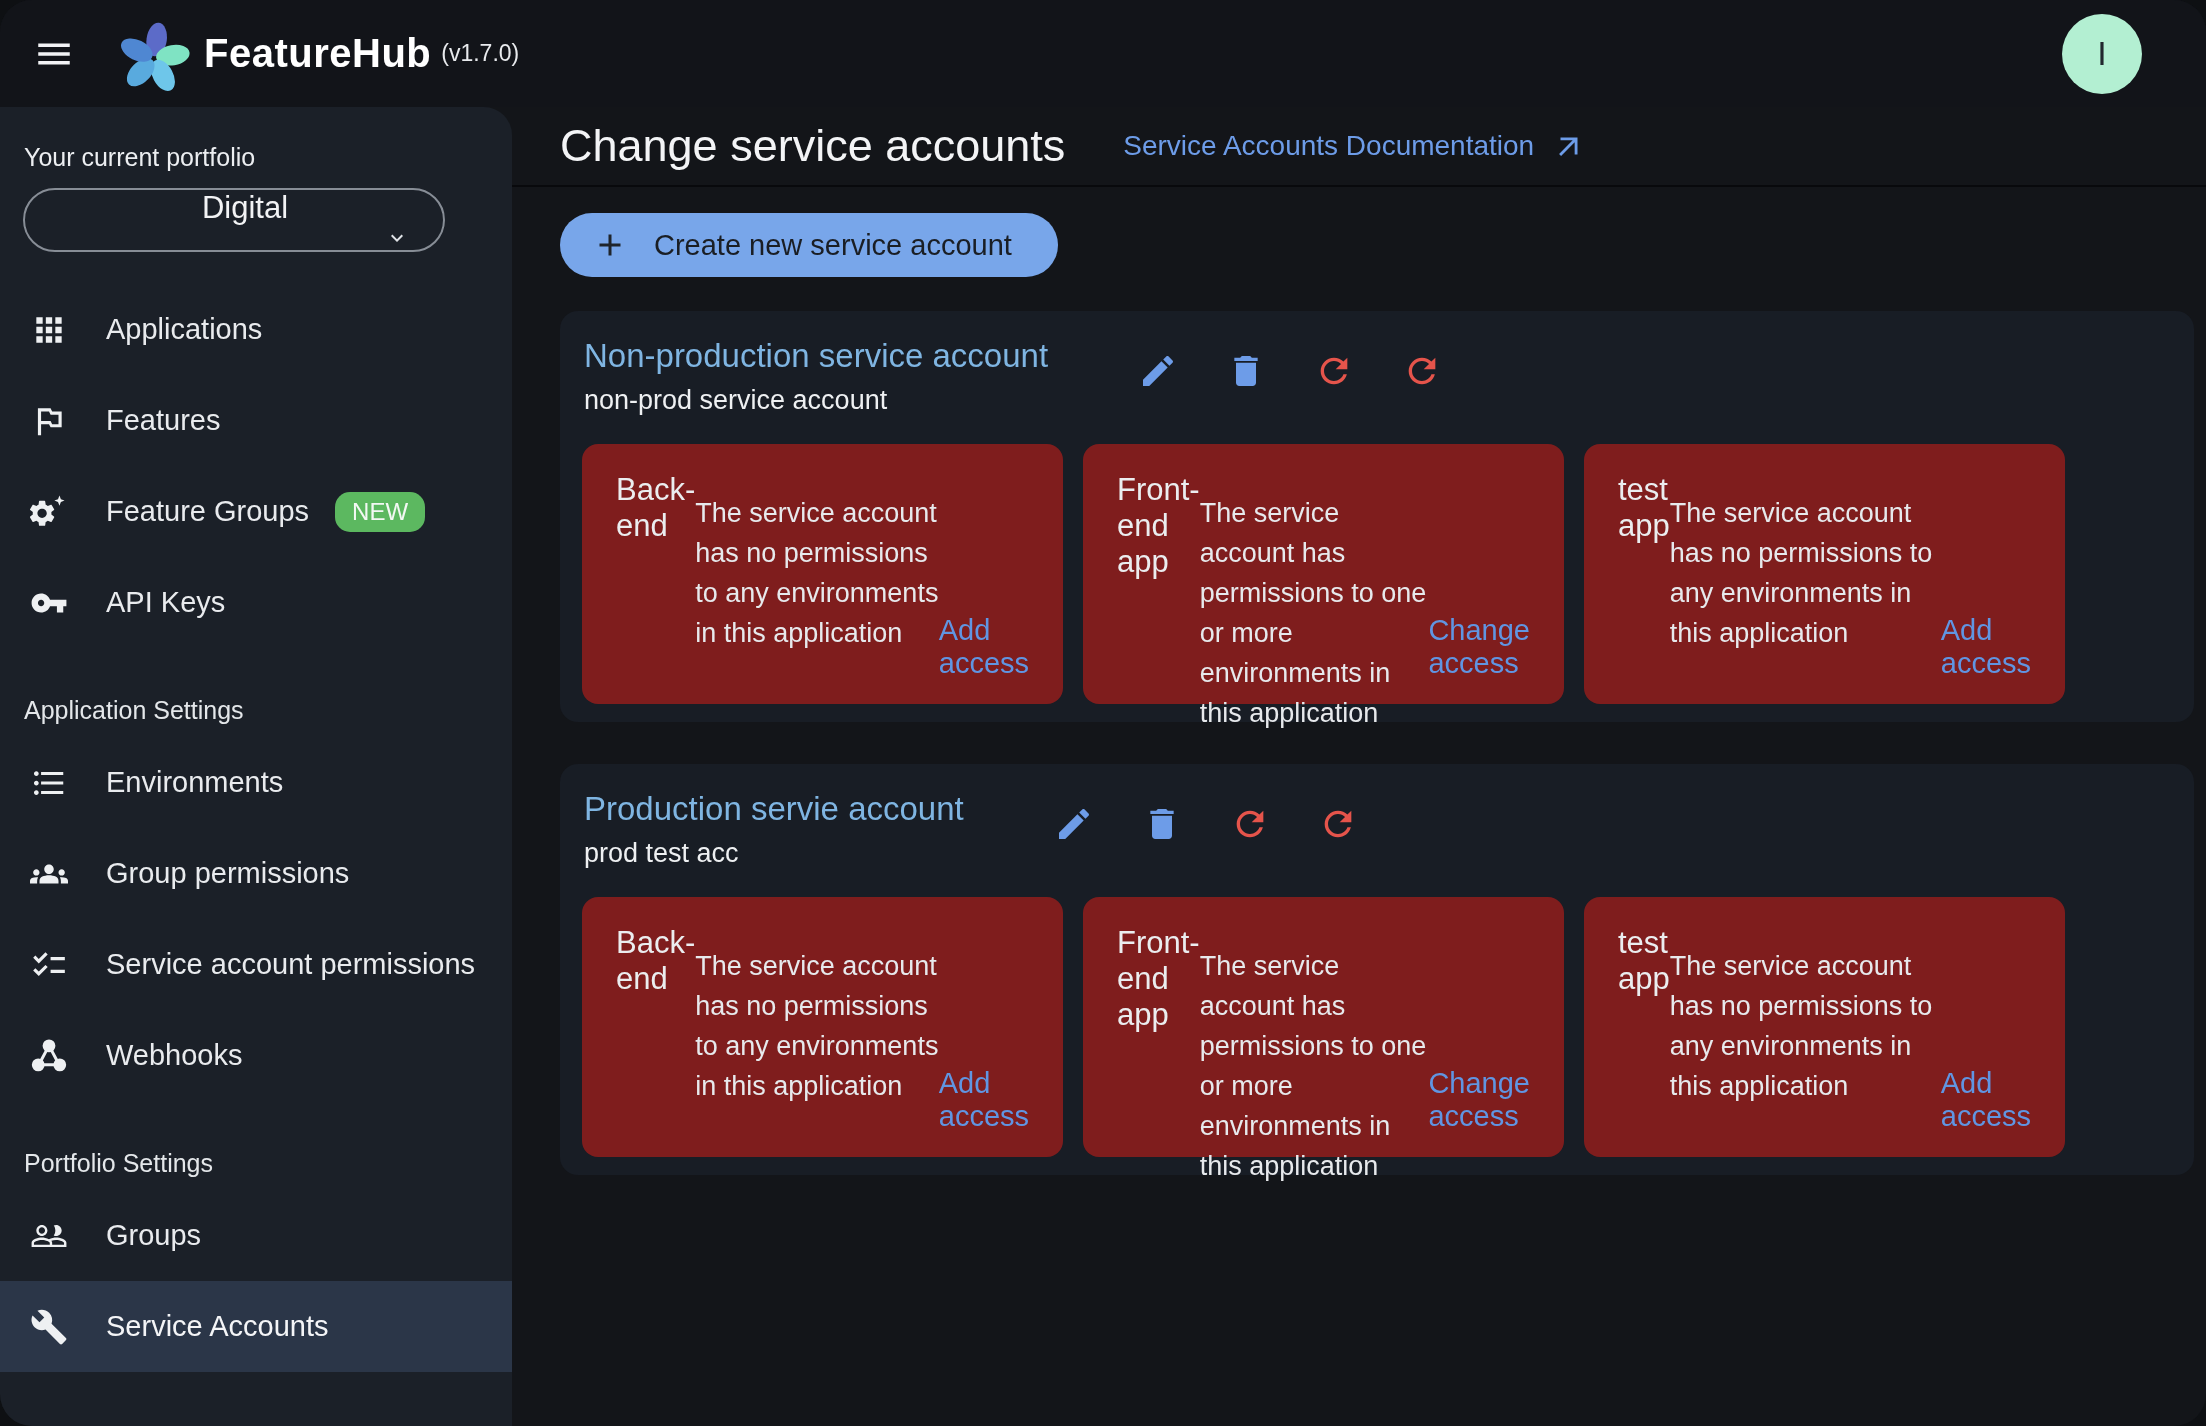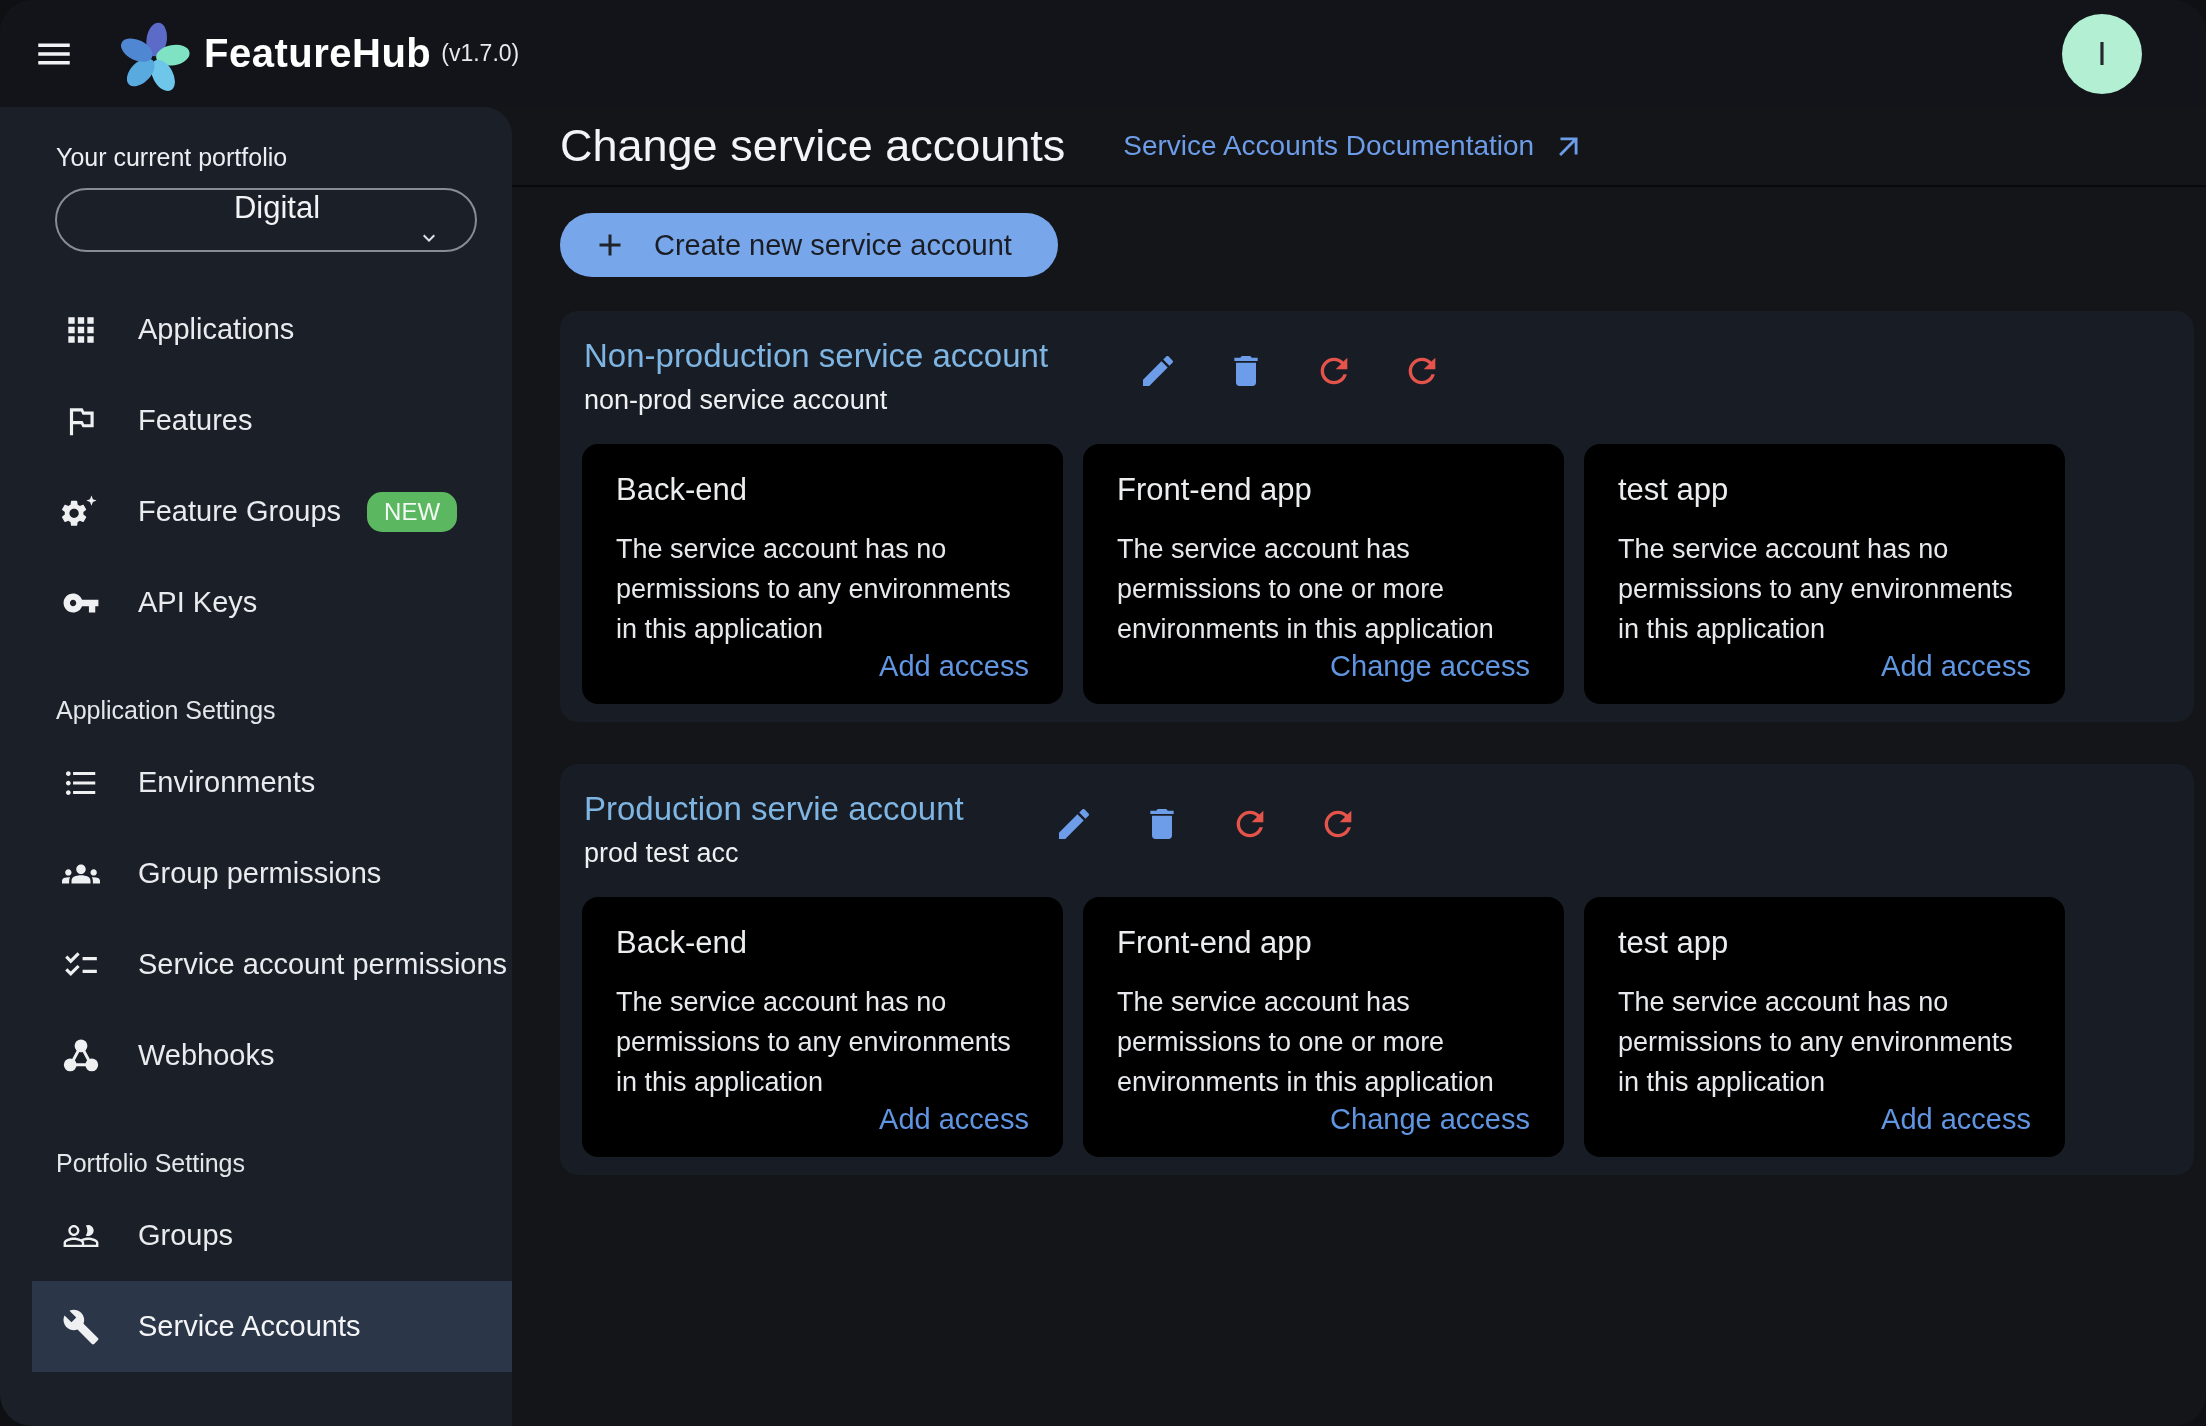--- a/index.html
+++ b/index.html
@@ -22,21 +22,21 @@
   .logo{display:flex;align-items:center;margin-left:36px;}
   .logo svg{width:72px;height:78px;}
   .logo-text{color:#ffffff;font-size:40px;font-weight:700;letter-spacing:.5px;margin-left:14px;}
   .version{color:#e8eaed;font-size:23px;font-weight:400;margin-left:10px;}
   .avatar{margin-left:auto;margin-right:64px;width:80px;height:80px;border-radius:50%;background:var(--avatar-mint);color:#22282e;display:flex;align-items:center;justify-content:center;font-size:34px;cursor:pointer;}
 
   
   .body-row{display:flex;height:1319px;}
 
   
-  .sidebar{width:512px;min-width:512px;background:#1b2028;border-top-right-radius:28px;padding-top:36px;overflow:hidden;padding-left:32px;}
+  .sidebar{width:512px;min-width:512px;background:#1b2028;border-top-right-radius:28px;padding-top:36px;overflow:hidden;}
   .portfolio-label{margin-left:24px;font-size:25px;color:#eceef1;}
   .portfolio-select{margin:16px 0 0 23px;width:422px;height:64px;border-radius:32px;border:2px solid #878d96;background:transparent;display:flex;align-items:center;padding:0 30px 0 52px;cursor:pointer;flex-direction:column;}
   .portfolio-select .value{color:#f2f3f5;font-size:31px;font-weight:500;}
   .portfolio-select .chev{margin-left:auto;width:32px;height:32px;fill:#dfe2e6;}
   .nav{margin-top:32px;}
   .nav-item{display:flex;align-items:center;height:91px;padding-left:28px;cursor:pointer;}
   .nav-item .ic{width:42px;height:42px;display:flex;align-items:center;justify-content:center;color:#eef0f2;}
   .nav-item .ic svg{width:38px;height:38px;fill:currentColor;}
   .nav-item .lbl{margin-left:36px;font-size:29px;color:#e9ebee;}
   .nav-item.selected{background:#2b3648;}
@@ -59,21 +59,21 @@
   .account-header{display:flex;align-items:flex-start;padding-left:2px;}
   .account-title{font-size:33px;font-weight:400;color:var(--title-blue);line-height:1.15;}
   .account-sub{margin-top:10px;font-size:27px;color:#eef0f2;}
   .account-actions{display:flex;gap:44px;margin-left:88px;margin-top:12px;}
   .icon-btn{background:none;border:none;width:44px;height:44px;display:flex;align-items:center;justify-content:center;cursor:pointer;padding:0;}
   .icon-btn svg{width:40px;height:40px;}
   .icon-btn.blue svg{fill:var(--link-blue);}
   .icon-btn.red svg{fill:var(--danger-red);}
 
   .app-cards{display:flex;gap:20px;margin-top:28px;}
-  .app-card{width:481px;height:260px;background:#000000;border-radius:16px;padding:28px 34px 24px 34px;display:flex;flex-direction:column;}
+  .app-card{width:481px;height:260px;background:#7f1d1d;border-radius:16px;padding:28px 34px 24px 34px;display:flex;flex-direction:row;}
   .app-name{font-size:31px;font-weight:400;color:#ebedef;}
   .app-desc{margin-top:22px;font-size:27px;line-height:1.48;color:#e7e9ec;max-width:412px;}
   .app-action{margin-top:auto;align-self:flex-end;font-size:29px;color:#6095e2;text-decoration:none;cursor:pointer;}
 </style>
 </head>
 <body>
 
 <div id="app">
 
   <header class="topbar">

